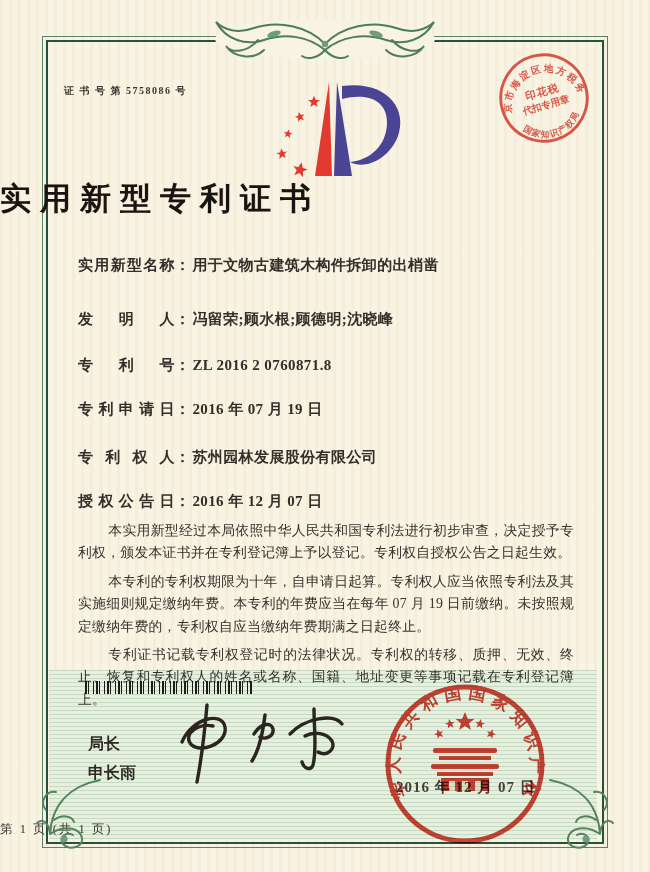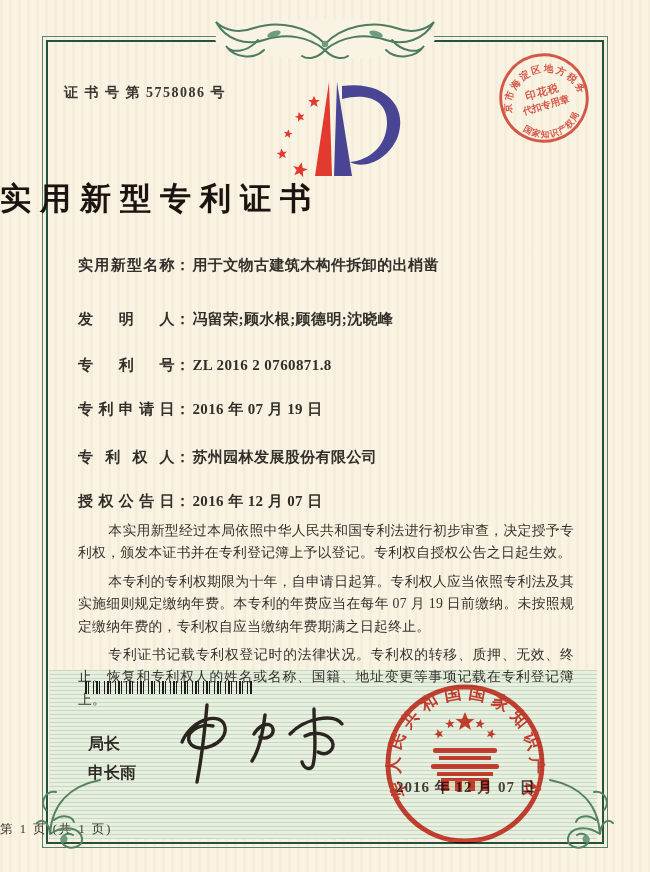--- a/index.html
+++ b/index.html
@@ -7,21 +7,21 @@
        font-family:"Liberation Serif","DejaVu Serif",serif;
        background:#f8f3e3;
        background-image:repeating-linear-gradient(90deg,rgba(219,203,166,.14) 0 3px,rgba(0,0,0,0) 3px 9px);}
   .abs{position:absolute;}
   
   .frame-outer{left:42px;top:36px;width:564px;height:810px;border:1px solid #5a8169;}
   .frame-inner{left:46px;top:40px;width:554px;height:800px;border:2px solid #24523f;}
   
   .band{left:49px;top:670px;width:548px;height:169px;background:#e8efdf;
         background-image:repeating-linear-gradient(0deg,rgba(125,168,132,.32) 0 1px,rgba(0,0,0,0) 1px 4px);}
-  .cert-no{left:64px;top:84px;font-size:14px;letter-spacing:1.5px;color:#3a3631;font-weight:600;}
+  .cert-no{left:64px;top:84px;font-size:10px;letter-spacing:1.5px;color:#3a3631;font-weight:600;}
   .logo{left:258px;top:72px;}
   .title{left:0;top:178px;width:650px;text-align:left;font-size:31px;font-weight:700;
          letter-spacing:9px;color:#171411;text-shadow:.6px 0 0 rgba(190,60,40,.30);}
   
   .frow{position:absolute;left:72px;font-size:15px;color:#322e29;font-weight:600;letter-spacing:.4px;white-space:nowrap;}
   .r1{top:256px}.r2{top:310px}.r3{top:356px}.r4{top:400px}.r5{top:448px}.r6{top:492px}
   .f-label{display:inline-block;width:97px;text-align:justify;text-align-last:justify;margin-left:6px;}
   .f-colon{margin:0 2px 0 0;}
   .f-value{}
   

